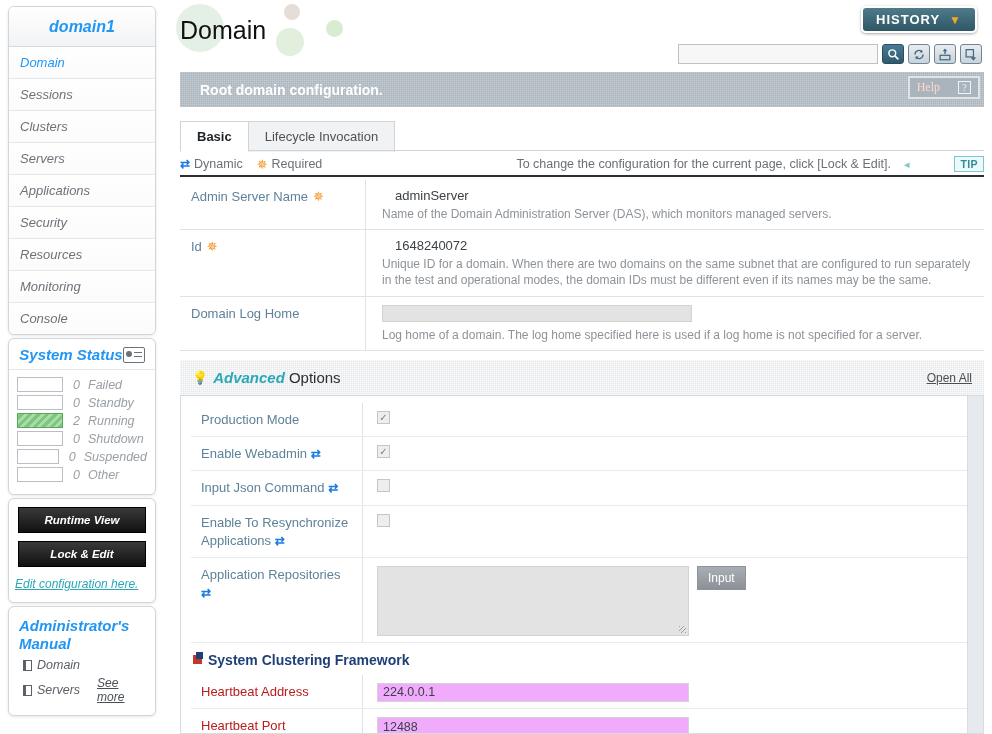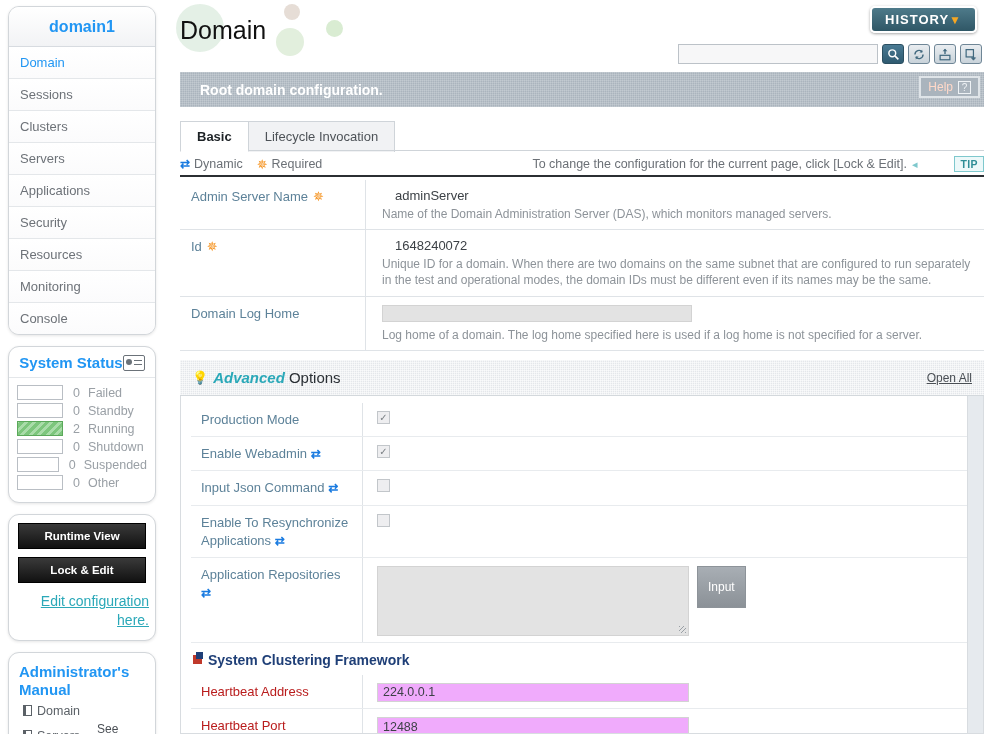--- a/index.html
+++ b/index.html
@@ -8,23 +8,23 @@
     width:992px; height:734px; overflow:hidden;
     font-family:"Liberation Sans", sans-serif;
     background:#ffffff; color:#333;
     font-size:13px;
   }
   .app { position:relative; width:992px; height:734px; }
 
   
   .sidebar { position:absolute; left:8px; top:6px; width:148px; }
   .panel {
-    background:#fff; border:1px solid #d2d6da; border-radius:11px;
+    background:#fff; border:1px solid #d2d6da; border-radius:6px;
     box-shadow:0 1px 3px rgba(0,0,0,.10);
-    margin-bottom:11px; overflow:hidden;
+    margin-bottom:3px; overflow:hidden;font-style:italic;
   }
   .domain-title {
     text-align:center; padding:11px 4px 10px;
     color:#2196f3; font-size:16px; font-weight:bold;
     background:linear-gradient(#ffffff,#f2f3f5);
     border-bottom:1px solid #d7dbe0;
   }
   .nav-item {
     padding:8px 11px; font-size:13px; color:#6d7278;
     border-bottom:1px solid #e4e7ea;
@@ -63,42 +63,42 @@
   .status-num { color:#9aa0a6; width:9px; text-align:right; font-size:12.5px; }
   .status-lbl { color:#9aa0a6; font-size:12.5px; }
 
   .btn-dark {
     display:block; margin:8px 9px; padding:6px 4px;
     background:linear-gradient(#3a3a3a,#111); color:#fff;
     text-align:center; font-size:11.5px; font-weight:bold;
     border:1px solid #000; cursor:pointer;
   }
   .edit-link {
-    display:block; text-align:right; color:#2aa8b8; font-size:14px;
+    display:block; text-align:left; color:#2aa8b8; font-size:12px;
     text-decoration:underline; padding:1px 6px 10px; cursor:pointer; line-height:1.35;
   }
 
   .manual-title { color:#2196f3; font-size:15px; font-weight:bold; padding:10px 10px 3px; line-height:1.2; }
   .manual-row { display:flex; align-items:center; gap:5px; padding:2px 10px 2px 14px; }
   .book-icon {
     width:9px; height:11px; border:1.4px solid #5b6167; border-left-width:3px;
     display:inline-block; flex:none;
   }
   .manual-row span.lbl { color:#5b6167; font-size:12.5px; }
   .see-more { color:#4a4f55; font-size:12px; text-decoration:underline; margin-left:12px; cursor:pointer; }
   .manual-pad { height:9px; }
 
   
   .history-btn {
     position:absolute; right:15px; top:6px;
     background:linear-gradient(#4e7a8a,#2f5766);
     border:2px solid #fff; border-radius:5px;
     box-shadow:0 1px 3px rgba(0,0,0,.35);
     color:#fff; font-size:13px; font-weight:bold; letter-spacing:1px;
-    padding:4px 13px; display:flex; align-items:center; gap:0; cursor:pointer;
+    padding:4px 13px; display:flex; align-items:center; gap:9px; cursor:pointer;
   }
   .chev { color:#f5a623; font-size:12px; }
 
   .searchbar { position:absolute; right:10px; top:44px; display:flex; align-items:center; gap:4px; }
   .searchbar input {
     width:200px; height:20px; border:1px solid #bcc2c8; background:#f7f7f8;
     font-family:inherit; font-size:12px; padding:0 4px; outline:none;
   }
   .tb-icon {
     width:22px; height:20px; border:1px solid #6f8696; border-radius:3px;
@@ -124,21 +124,21 @@
     background-color:#aab4bd;
     background-image:repeating-linear-gradient(0deg,rgba(255,255,255,.16) 0 1px,transparent 1px 2px),
                      repeating-linear-gradient(90deg,rgba(255,255,255,.16) 0 1px,transparent 1px 2px);
     display:flex; align-items:center;
     color:#fff; font-size:14px; font-weight:bold; padding-left:20px;
   }
   .help-btn {
     position:absolute; right:12px; top:76px;
     border:2px solid #dfe4e8; background:#aab4bd;
     color:#ffd9c9; font-size:12px; padding:2px 7px;
-    display:flex; align-items:center; gap:5px; cursor:pointer;
+    display:flex; align-items:center; gap:18px; cursor:pointer;font-family:Liberation Serif, serif;
   }
   .qmark {
     width:13px; height:13px; border:1px solid #eef2f5; color:#eef2f5;
     font-size:10px; display:flex; align-items:center; justify-content:center;
   }
 
   .tabs { position:absolute; left:14px; top:121px; display:flex;border-radius:14px; }
   .tab {
     padding:7px 16px 7px; font-size:13px; cursor:pointer;
     border:1px solid #cfd4d9; border-bottom:none; background:#f1f2f4; color:#4d5257;
@@ -148,21 +148,21 @@
   .tabs-rule { position:absolute; left:14px; top:150px; right:8px; height:1px; background:#cfd4d9; }
 
   .legend-row {
     position:absolute; left:14px; top:153px; right:8px; height:24px;
     display:flex; align-items:center; font-size:12.5px; color:#6b7076;
     border-bottom:2px solid #2b2f33;
   }
   .legend-item { display:flex; align-items:center; gap:4px; margin-right:14px; }
   .icon-dyn { color:#1a7be0; font-size:12px; font-weight:bold; }
   .icon-req { color:#f5921e; font-size:13px; }
-  .tipwrap { margin-left:auto; display:flex; align-items:center; gap:5px; }
+  .tipwrap { margin-left:auto; display:flex; align-items:center; gap:13px; }
   .tip-badge {
     border:1px solid #7ec8cd; color:#2d8d96; background:#ecf8f9;
     font-size:10.5px; font-weight:bold; padding:1px 5px; letter-spacing:.4px;margin-left:32px;
   }
   .tip-arrow { color:#7ec8cd; font-size:11px; }
 
   
   .form { position:absolute; left:14px; top:180px; right:8px; }
   .frow { display:flex; border-bottom:1px solid #dfe3e7; min-height:34px; }
   .flabel {
@@ -216,21 +216,21 @@
   .ta {
     width:312px; height:70px; background:#e3e3e3; border:1px solid #d3d3d3;
     resize:none; position:relative;
   }
   .ta:after {
     content:""; position:absolute; right:2px; bottom:2px; width:7px; height:7px;
     background:repeating-linear-gradient(-45deg,#9aa0a6 0 1px,transparent 1px 3px);
   }
   .input-btn {
     border:1px solid #8d9399; background:linear-gradient(#a8aeb4,#8b9197);
-    color:#fff; font-size:12px; padding:13px 10px; cursor:pointer;
+    color:#fff; font-size:12px; padding:4px 10px; cursor:pointer;
   }
   .sect-title {
     display:flex; align-items:center; gap:6px;
     color:#1f3f77; font-weight:bold; font-size:14px; padding:9px 0 7px 2px;
   }
   .sq { width:9px; height:9px; background:#c0392b; display:inline-block; position:relative; }
   .sq:after { content:""; position:absolute; left:3px; top:-3px; width:7px; height:7px; background:#1f3f77; }
   .hrow .alabel { color:#b91c1c; }
   .inp-h { width:312px; height:19px; background:#f0abfc; border:1px solid #d3d3d3; color:#3c4146; font-size:12.5px; padding:0 5px; display:flex; align-items:center; }
 </style>

